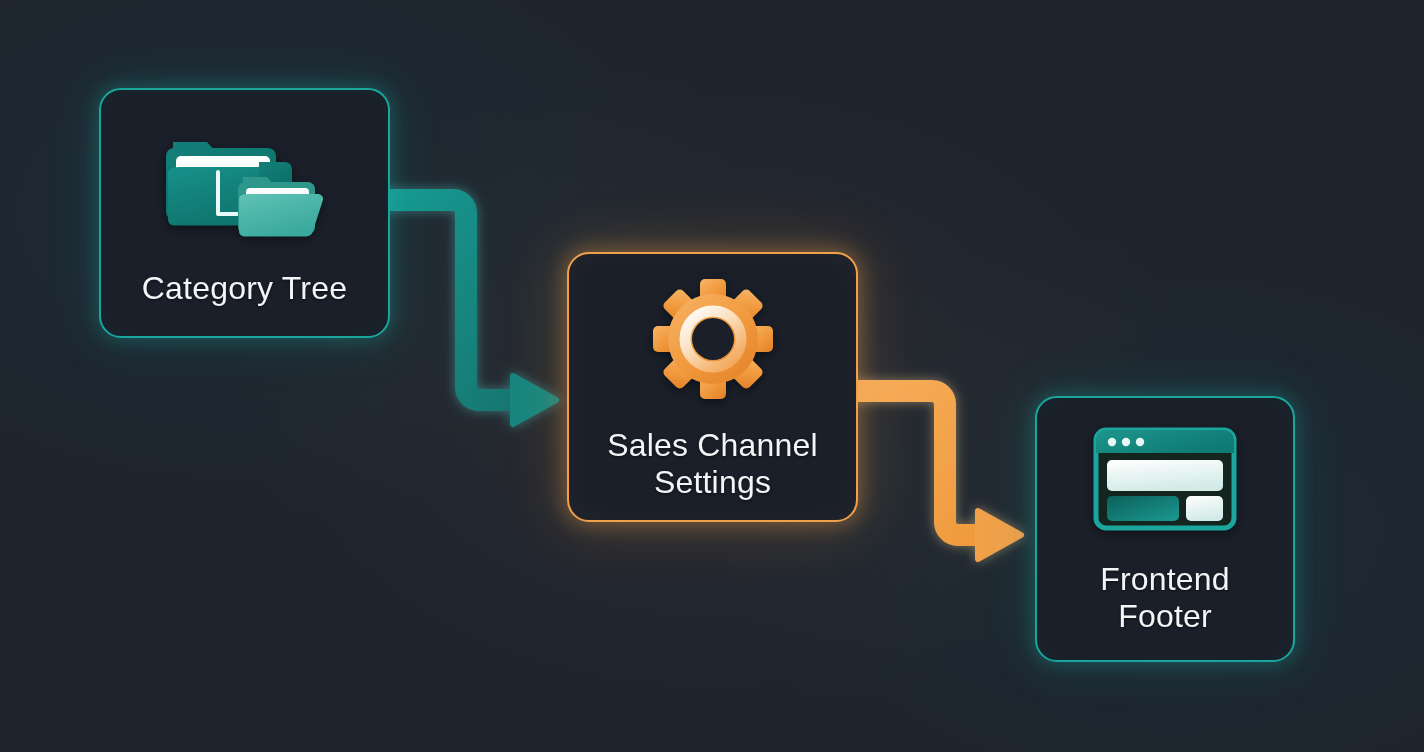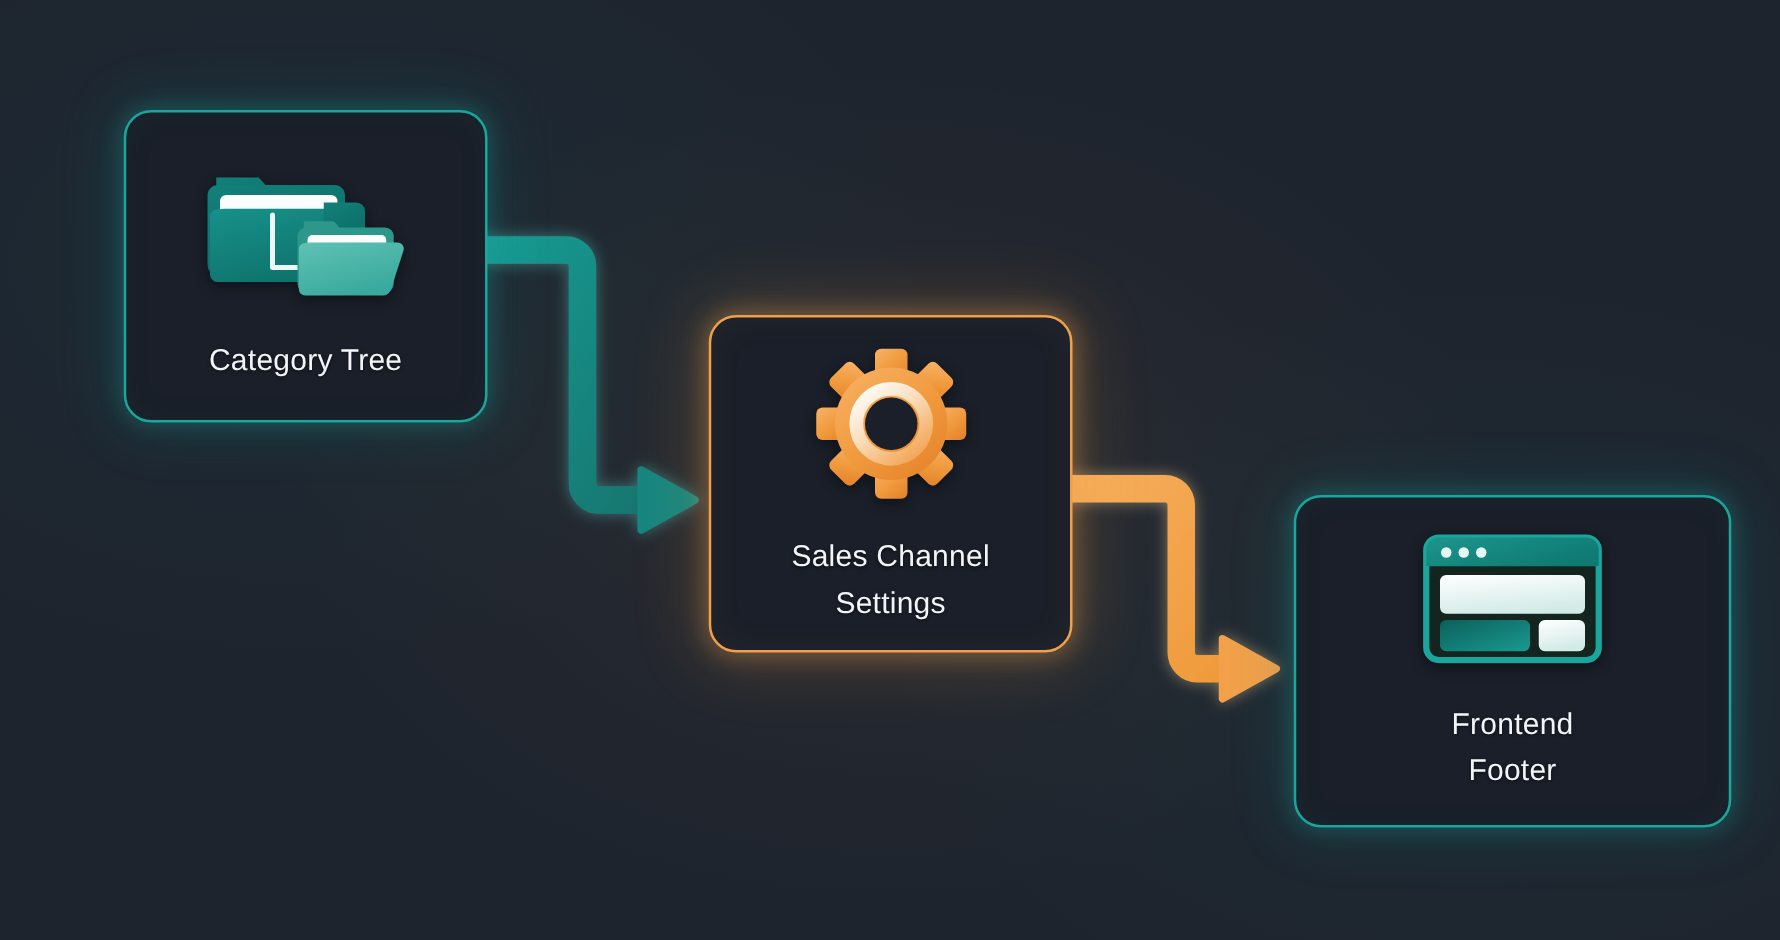--- a/index.html
+++ b/index.html
@@ -63,34 +63,34 @@
   .node.orange {
     border: 2.5px solid #f0a04b;
     box-shadow:
       0 0 20px 3px rgba(240,160,75,0.34),
       0 0 52px 12px rgba(240,160,75,0.16),
       inset 0 0 30px rgba(240,160,75,0.05);
   }
 
   #node-category-tree { left: 99px;  top: 88px;  width: 291px; height: 250px; }
   #node-sales-channel { left: 567px; top: 252px; width: 291px; height: 270px; }
-  #node-frontend-footer { left: 1035px; top: 396px; width: 350px; height: 266px; }
+  #node-frontend-footer { left: 1035px; top: 396px; width: 260px; height: 266px; }
 
   .node-icon {
     display: block;
     filter: drop-shadow(0 3px 5px rgba(0,0,0,0.45));
   }
   #node-category-tree .node-icon { margin-top: 6px; }
   #node-sales-channel .node-icon { margin-top: 4px; }
   #node-frontend-footer .node-icon { margin-top: 4px; }
 
   .node-label {
     margin-top: 22px;
     color: #f2f4f7;
-    font-size: 24px;
+    font-size: 32px;
     line-height: 37px;
     font-weight: 400;
     text-align: center;
     letter-spacing: 0.2px;
     white-space: pre-line;
     text-shadow: 0 1px 3px rgba(0,0,0,0.55);
   }
   #node-category-tree .node-label { margin-top: 26px; }
   #node-sales-channel .node-label { }
   #node-frontend-footer .node-label { margin-top: 30px; }

